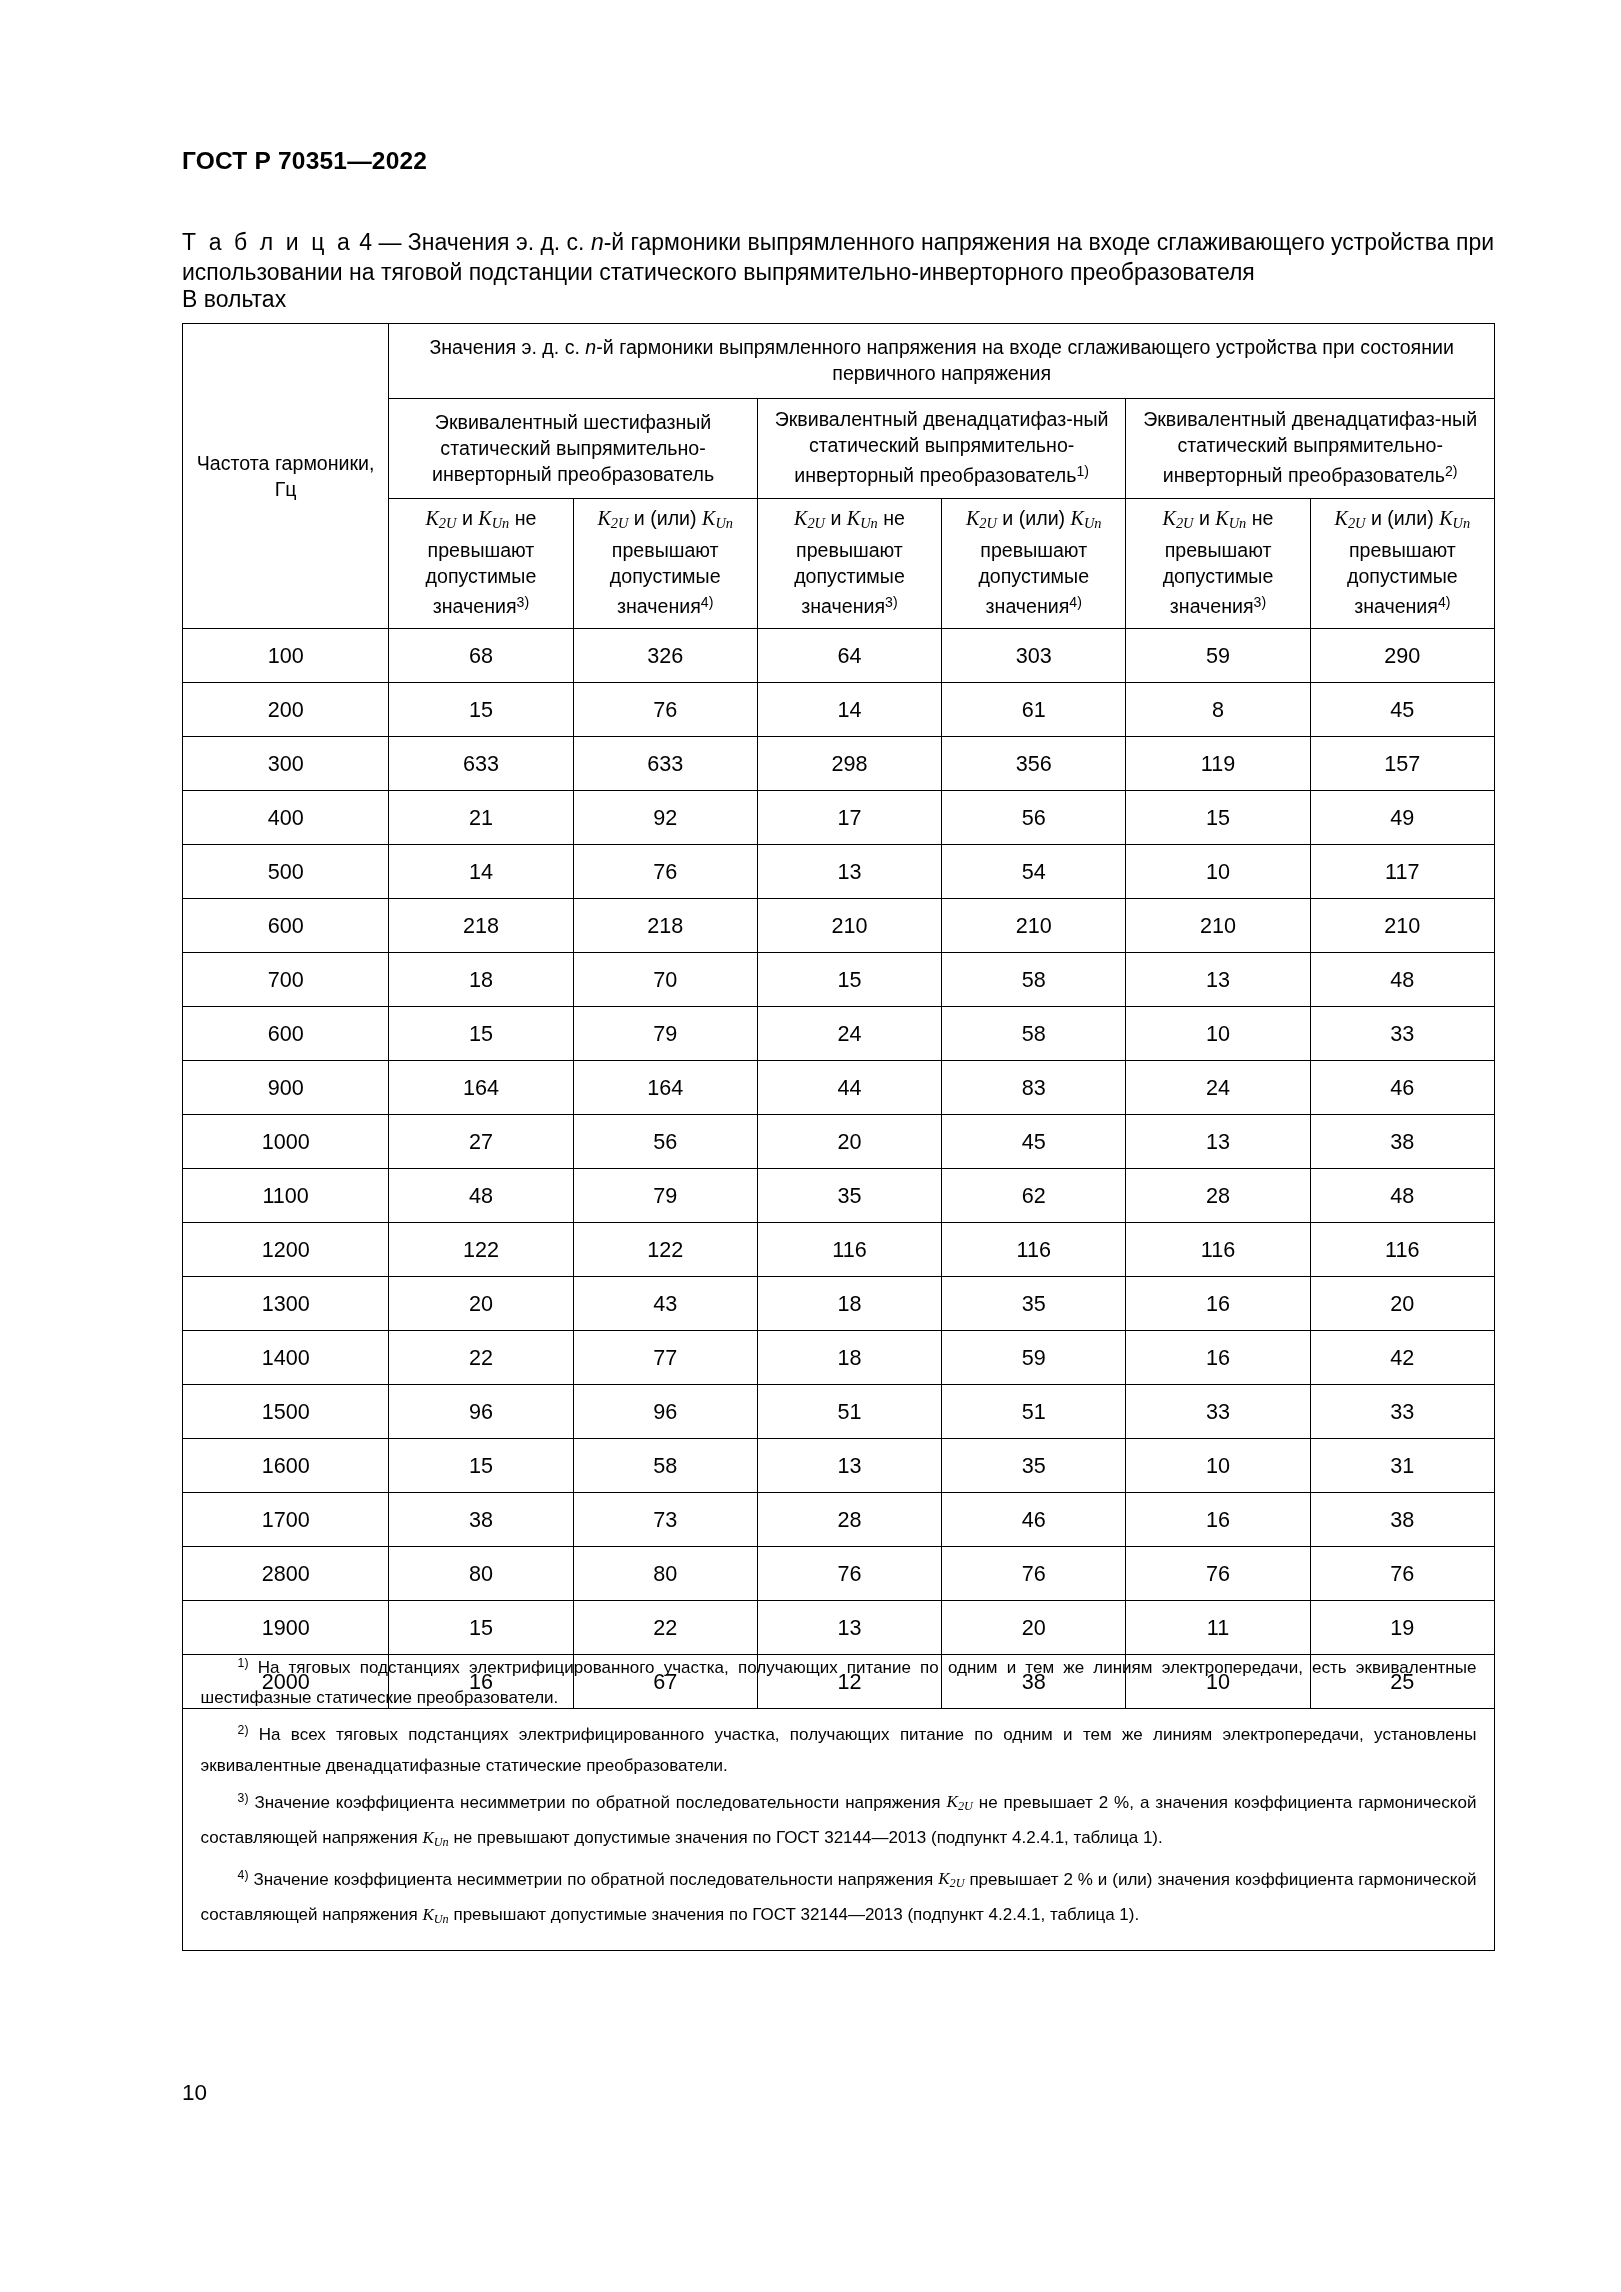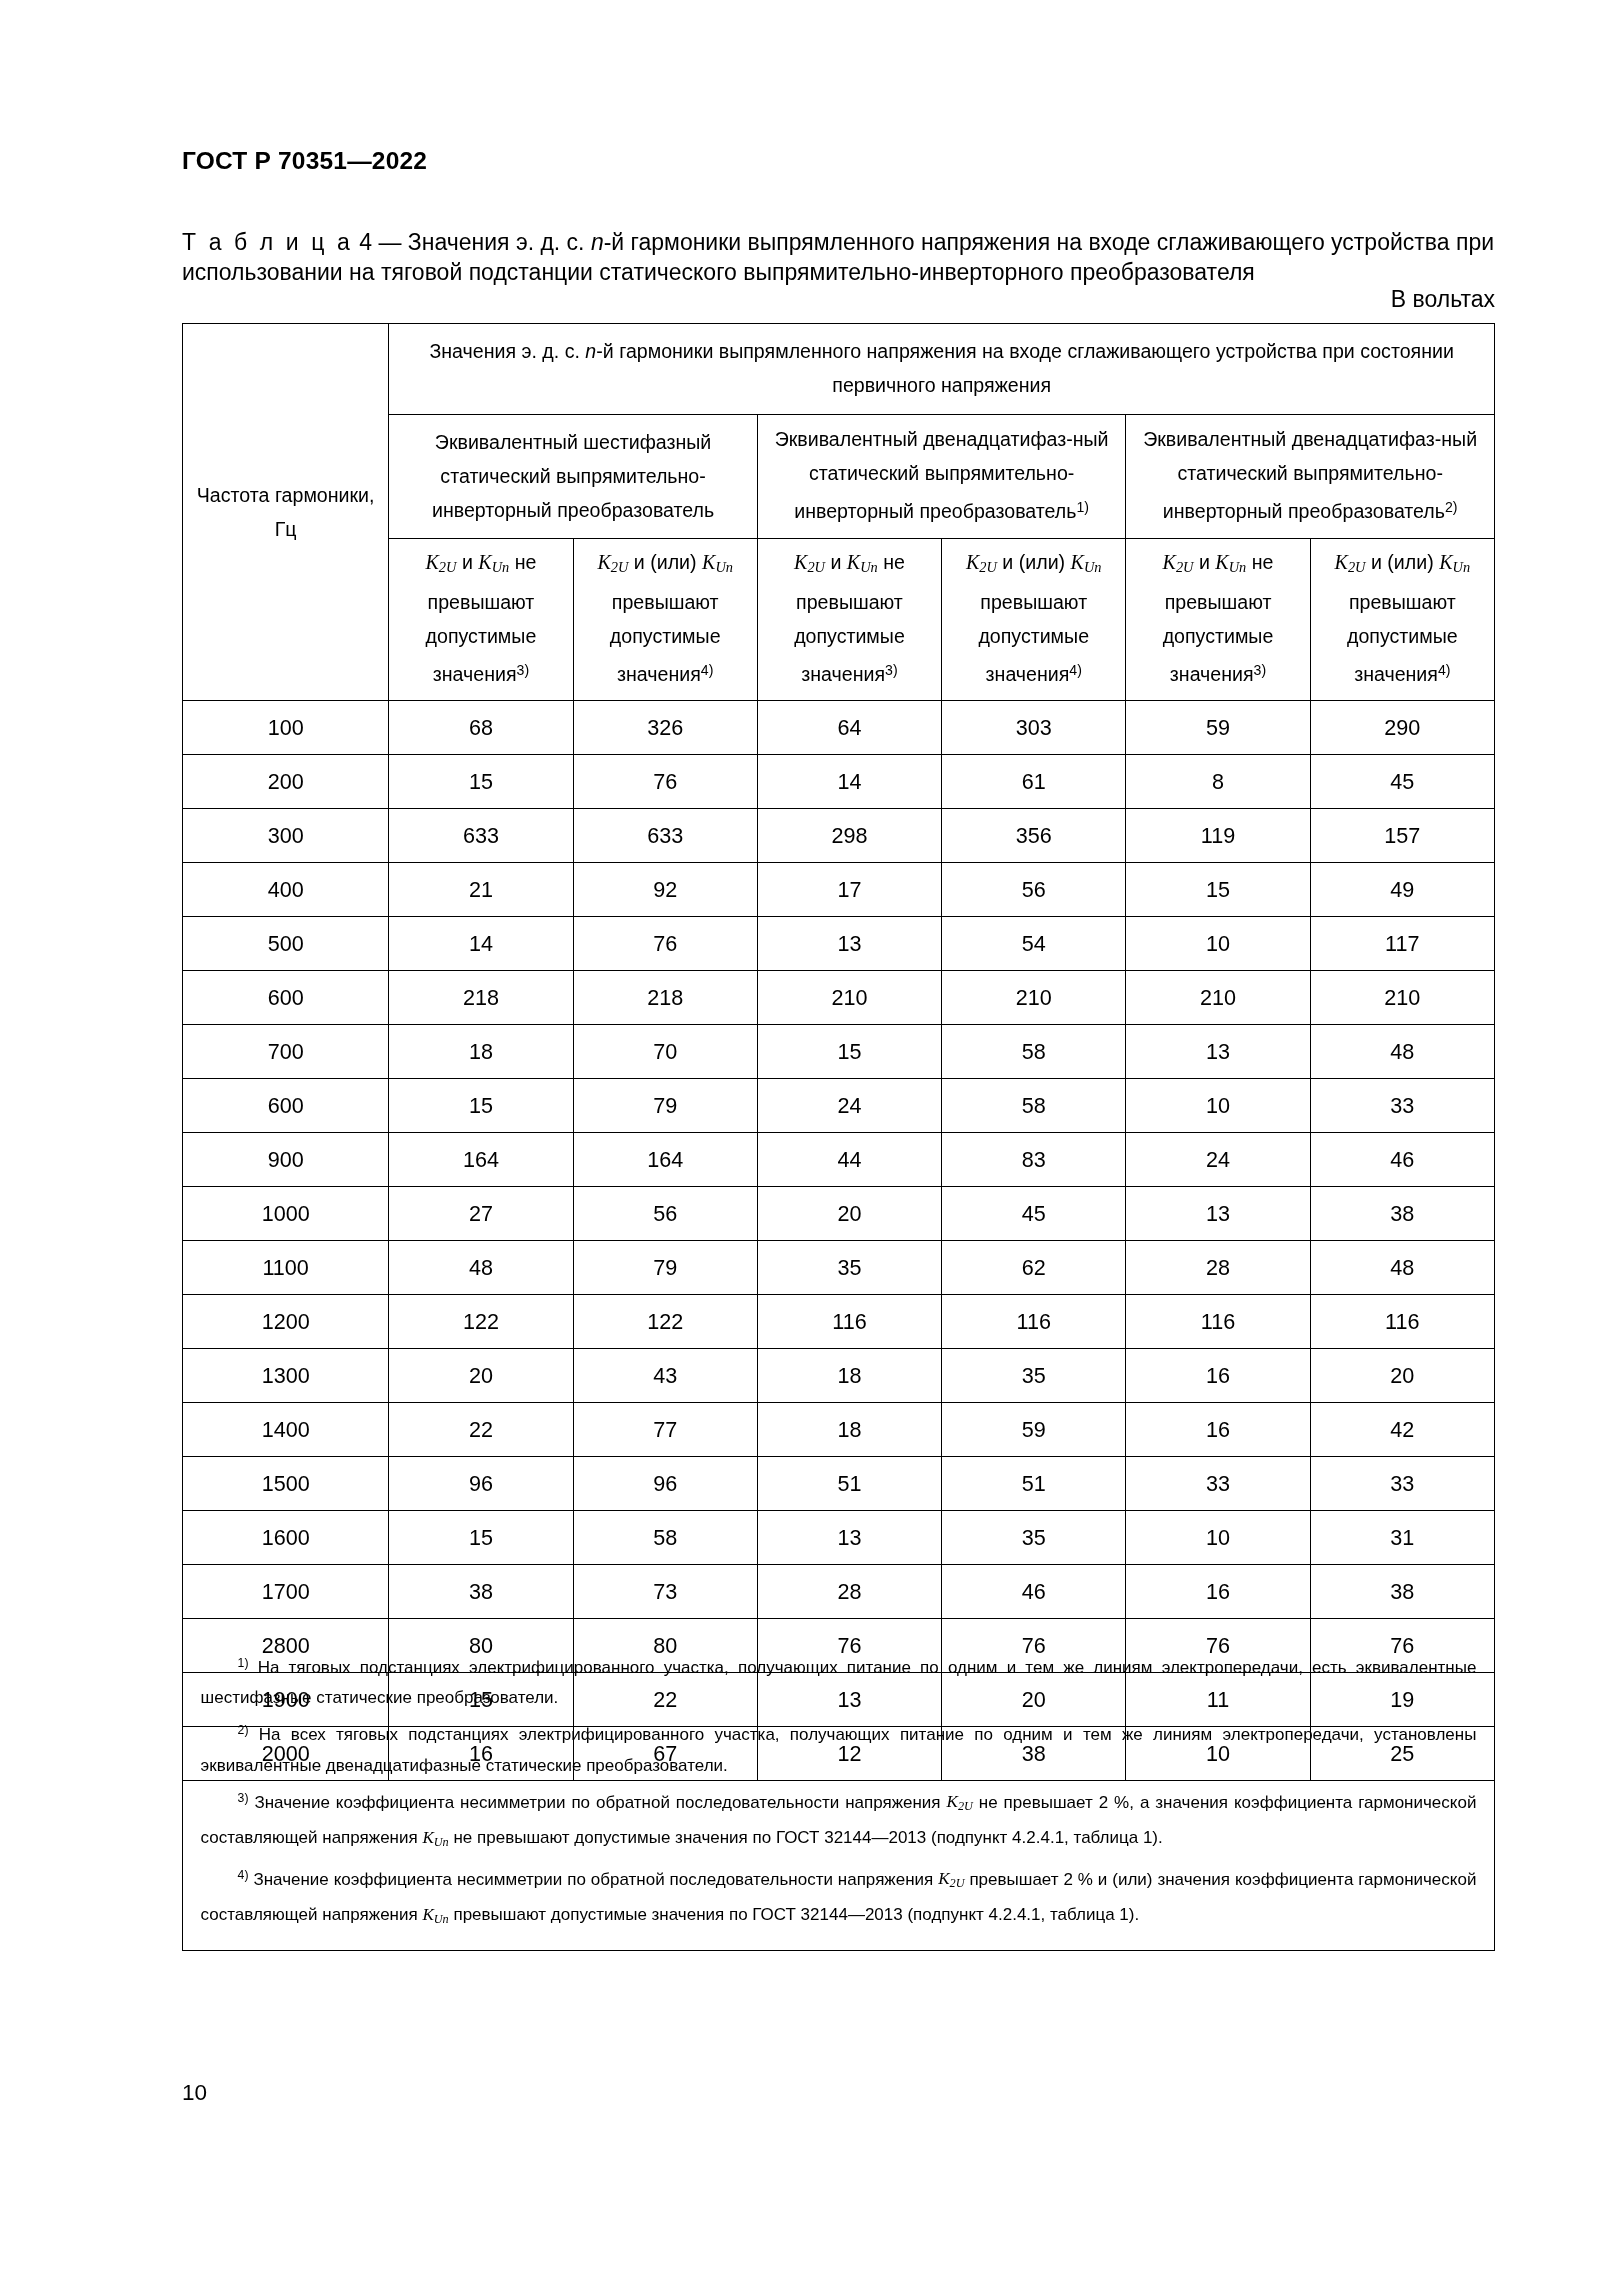--- a/index.html
+++ b/index.html
@@ -51,21 +51,20 @@
   .caption-num {
     letter-spacing: 0;
   }
   .ital { font-style: italic; }
 
   .units-line {
     position: absolute;
     left: 182px;
     top: 286px;
     width: 1313px;
-    text-align: right;
     font-size: 23px;
   }
 
   
   .tbl-wrap {
     position: absolute;
     left: 182px;
     top: 323px;
     width: 1313px;
   }
@@ -76,21 +75,21 @@
   }
   table.main td, table.main th {
     border: 1.6px solid #000;
     padding: 0;
     font-weight: normal;
     vertical-align: middle;
     text-align: center;
   }
   table.main thead td {
     font-size: 19.6px;
-    line-height: 34px;
+    line-height: 26px;
     padding: 6.9px 5.9px;
   }
   .hdr-span-all {
     font-size: 20.6px;
     line-height: 28px;
     padding: 9.8px 7.8px 11.8px 7.8px !important;
   }
   .hdr-freq {
     font-size: 21px;
     line-height: 28px;

